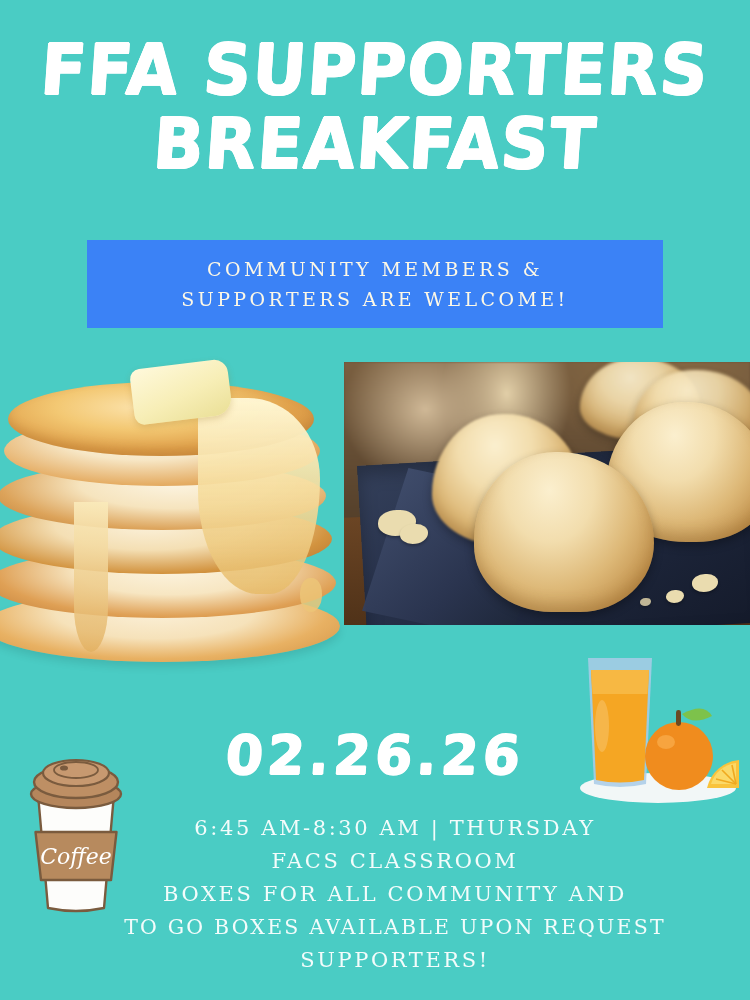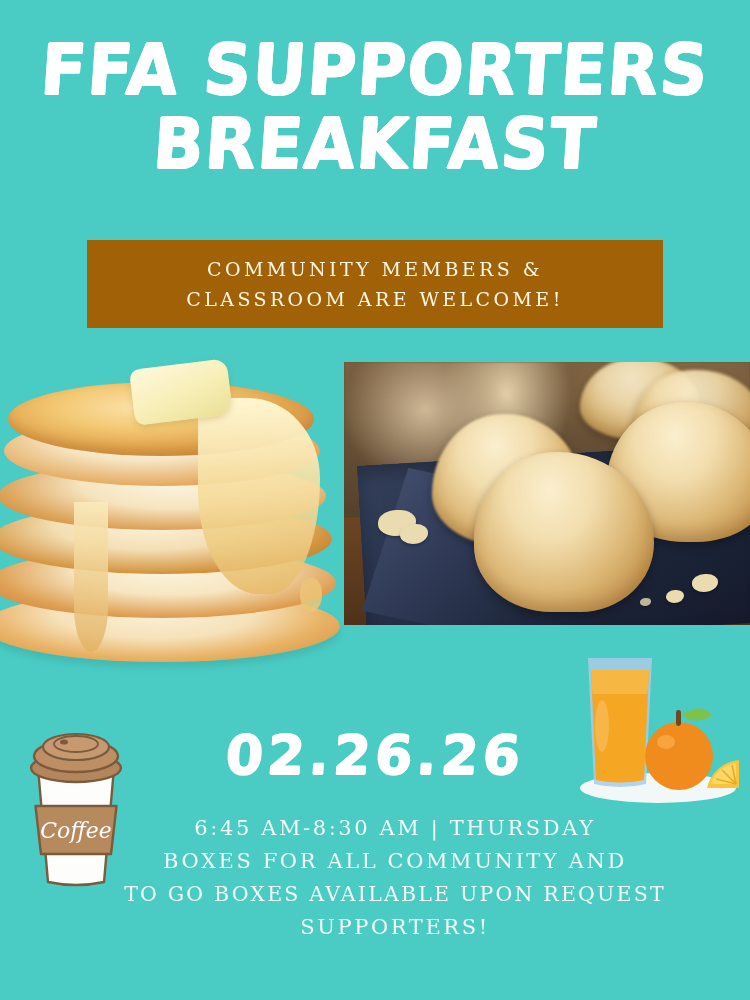--- a/index.html
+++ b/index.html
@@ -34,21 +34,21 @@
        0.8px 0 0 #fff, -0.8px 0 0 #fff,
        0 0.8px 0 #fff, 0 -0.8px 0 #fff,
        0.6px 0.6px 0 #fff, -0.6px -0.6px 0 #fff;
   }
 
   
   .banner {
     position:absolute;
     left:87px; top:240px;
     width:576px; height:88px;
-    background:#a16207;
+    background:#3b82f6;
     display:flex; align-items:center; justify-content:center;
     z-index:6;
   }
   .banner-text {
     color:#FDF8E6;
     font-family:"DejaVu Serif", serif;
     font-size:19px;
     line-height:30px;
     letter-spacing:3.4px;
     text-align:center;
@@ -168,21 +168,21 @@
   .crumb { position:absolute; background:#EADCAF; border-radius:50% 42% 55% 45%; box-shadow:0 2px 3px rgba(0,0,0,.25); }
   .c1 { left:34px;  top:148px; width:38px; height:26px; }
   .c2 { left:56px;  top:162px; width:28px; height:20px; }
   .c3 { left:348px; top:212px; width:26px; height:18px; }
   .c4 { left:322px; top:228px; width:18px; height:13px; }
   .c5 { left:296px; top:236px; width:11px; height:8px; opacity:.8; }
 
   
   .coffee-cup {
     position:absolute;
-    left:16px; top:722px;
+    left:16px; top:748px;
     width:120px; height:168px;
     z-index:7;
   }
 
   
   .oj {
     position:absolute;
     left:566px; top:648px;
     width:176px; height:158px;
     z-index:7;
@@ -227,21 +227,21 @@
 <div id="poster">
 
   <div class="title-block">
     <div class="title-line">FFA SUPPORTERS</div>
     <div class="title-line">BREAKFAST</div>
   </div>
 
   <div class="banner">
     <div class="banner-text">
       <div>COMMUNITY MEMBERS &amp;</div>
-      <div>CLASSROOM ARE WELCOME!</div>
+      <div>SUPPORTERS ARE WELCOME!</div>
     </div>
   </div>
 
   <div class="pancakes">
     <div class="pan pan1"></div>
     <div class="pan pan2"></div>
     <div class="pan pan3"></div>
     <div class="pan pan4"></div>
     <div class="pan pan5"></div>
     <div class="pan pan-top"></div>
@@ -308,18 +308,19 @@
         <line x1="170" y1="136" x2="156" y2="122"></line>
         <line x1="170" y1="136" x2="166" y2="117"></line>
       </g>
     </svg>
   </div>
 
   <div class="date">02.26.26</div>
 
   <div class="details">
     <div class="detail-line">6:45 AM-8:30 AM | THURSDAY</div>
+    <div class="detail-line">FACS CLASSROOM</div>
     <div class="detail-line">BOXES FOR ALL COMMUNITY AND</div>
     <div class="detail-line wide">TO GO BOXES AVAILABLE UPON REQUEST</div>
     <div class="detail-line">SUPPORTERS!</div>
   </div>
 
 </div>
 
 </body></html>

